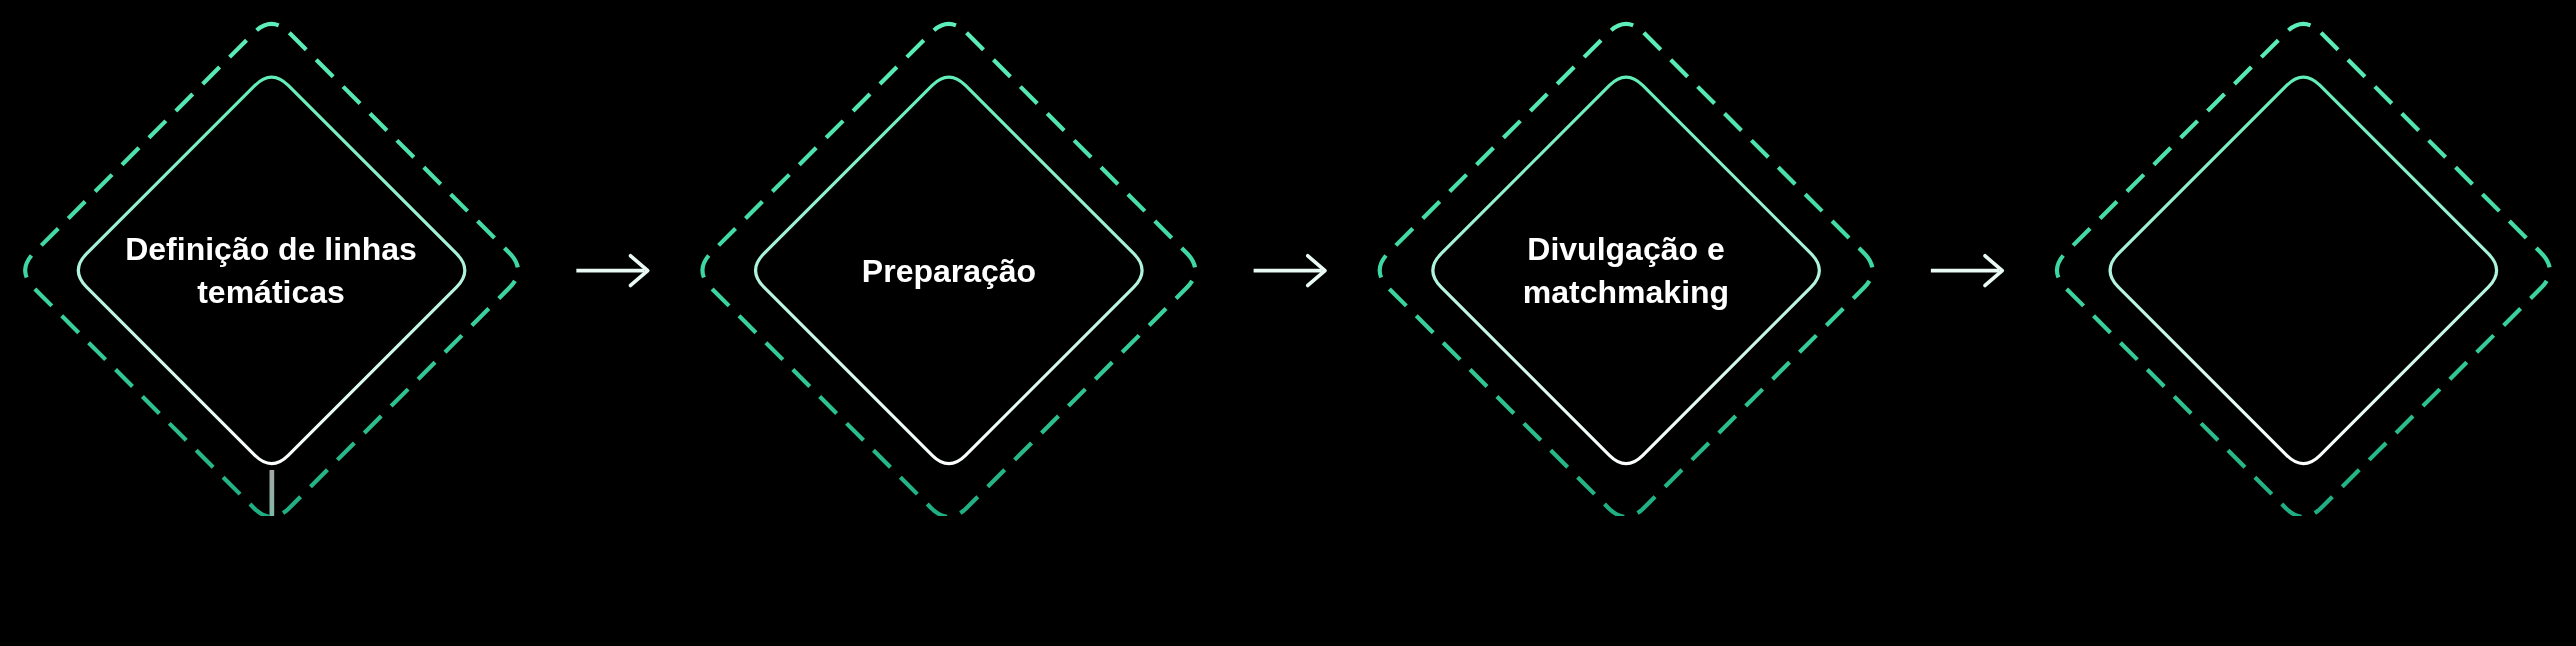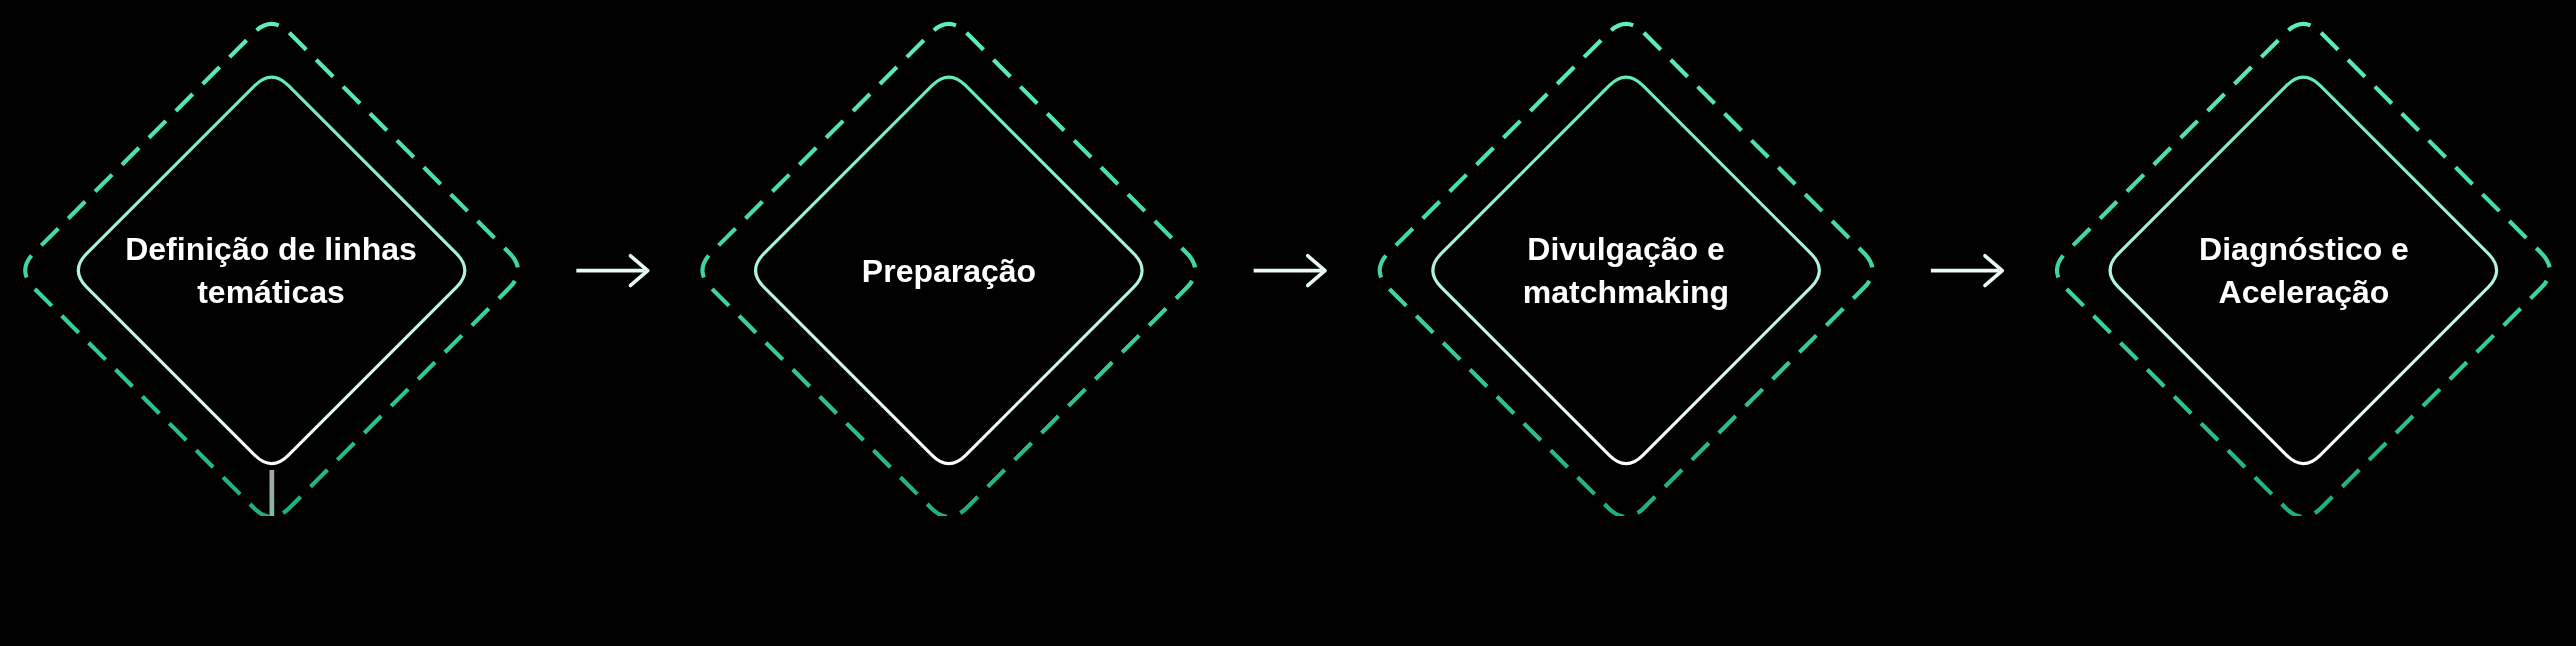--- a/index.html
+++ b/index.html
@@ -98,17 +98,15 @@
     <use href="#arrowShape"></use>
     <use href="#arrowShape" x="1300"></use>
     <use href="#arrowShape" x="2600"></use>
   </svg>
 
   <div class="step-label c1">Definição de linhas
 temáticas</div>
   <div class="step-label c2">Preparação</div>
   <div class="step-label c3">Divulgação e
 matchmaking</div>
-  <div class="step-label c4">Diagnóstico e
-Aceleração</div>
 
 </div>
 
 
 </body></html>

